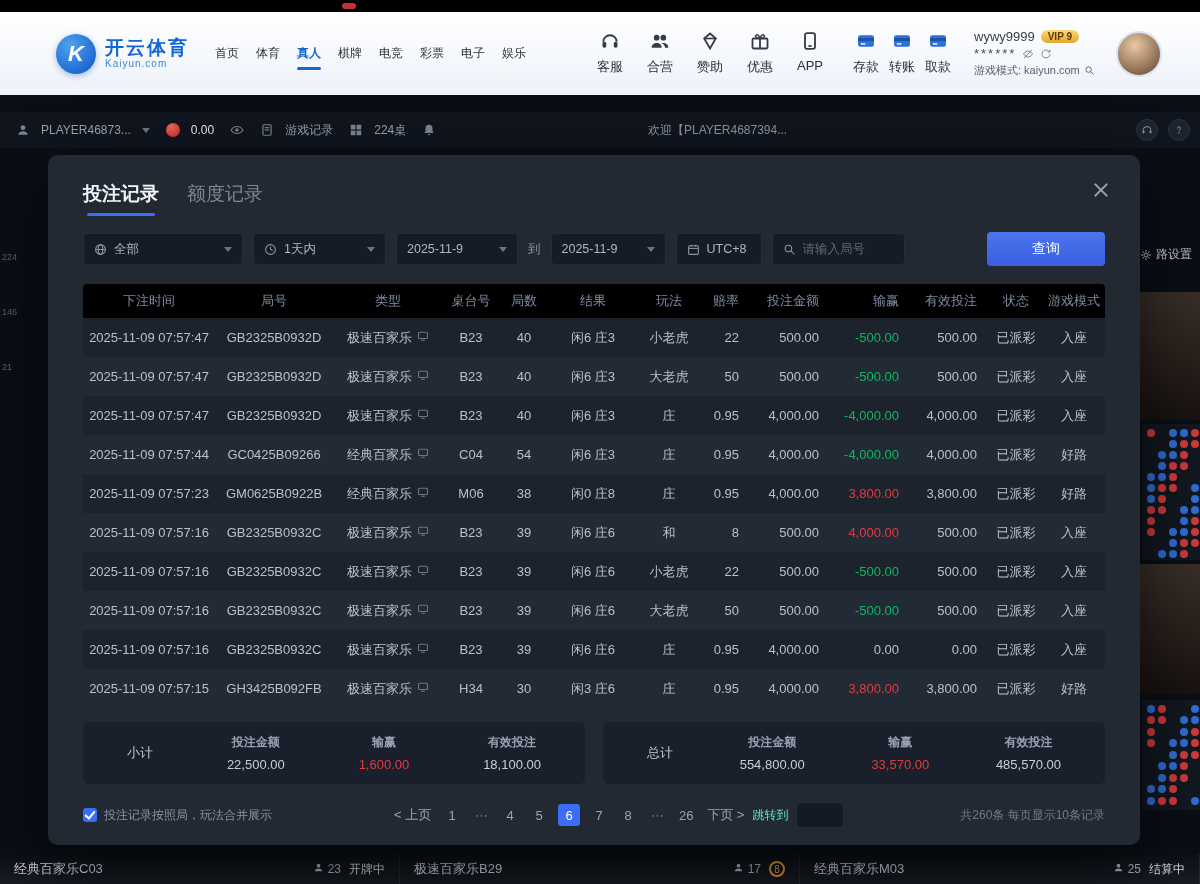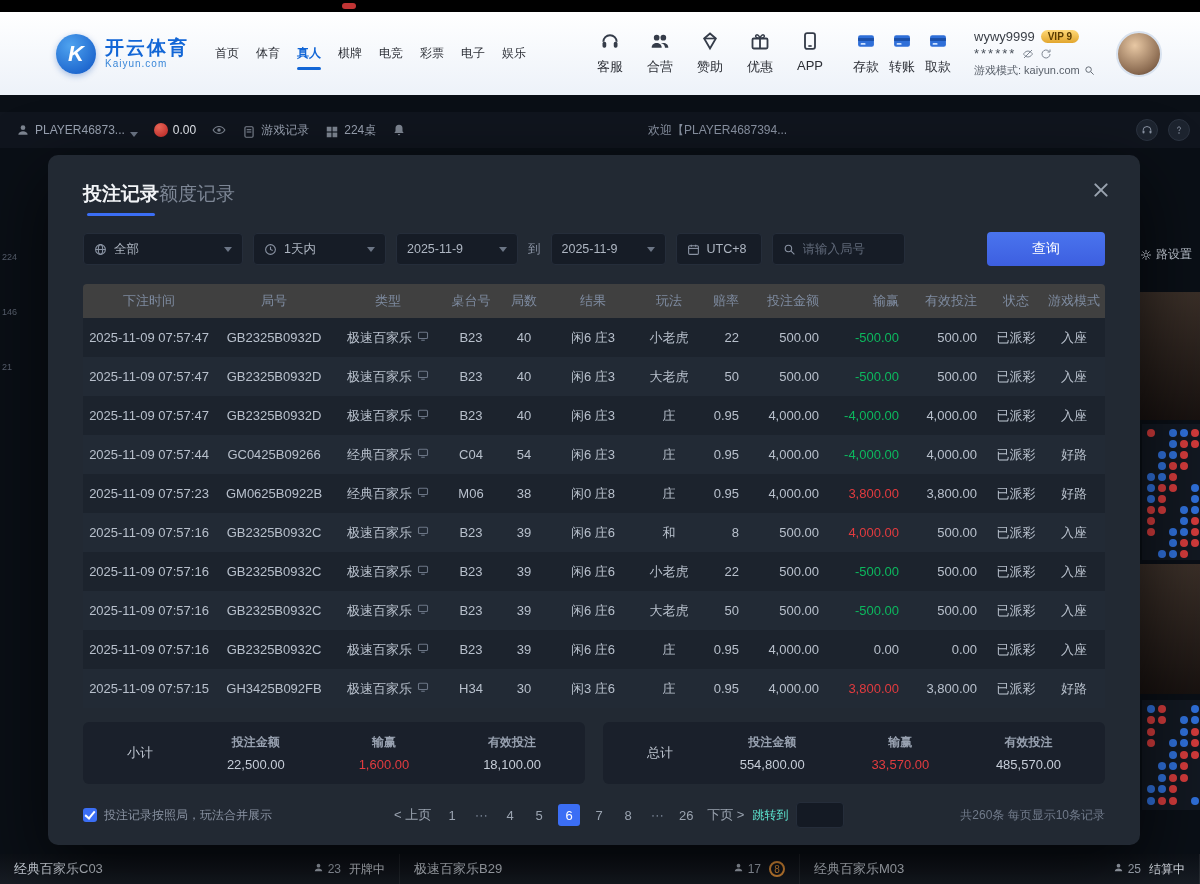--- a/index.html
+++ b/index.html
@@ -29,21 +29,21 @@
   .user-block{margin-left:18px;display:flex;flex-direction:column;gap:2px;min-width:128px}
   .user-line1{display:flex;align-items:center;gap:6px;font-size:13px;color:#3a3f47}
   .vip-badge{background:linear-gradient(180deg,#ffd978,#e2a62e);color:#5a3c00;font-size:10px;font-weight:bold;padding:1px 7px;border-radius:8px;white-space:nowrap}
   .user-line2{display:flex;align-items:center;gap:6px;font-size:13px;color:#49505a;letter-spacing:2px}
   .user-line2 svg{width:12px;height:12px}
   .user-line3{display:flex;align-items:center;gap:4px;font-size:11px;color:#5a616b;white-space:nowrap}
   .avatar{width:46px;height:46px;border-radius:50%;margin-left:14px;background:radial-gradient(circle at 40% 30%,#e8c8a4,#8a6a50 70%,#4a372a);border:2px solid #d8e2ef}
 
   
   .lobby-bar{position:absolute;top:112px;left:0;right:0;height:36px;background:rgba(17,22,31,.92);display:flex;align-items:center;padding:0 16px;gap:16px;color:#99a2b1;font-size:12px;z-index:1}
-  .lobby-item{display:flex;align-items:flex-end;gap:5px;cursor:pointer;white-space:nowrap}
+  .lobby-item{display:flex;align-items:center;gap:11px;cursor:pointer;white-space:nowrap}
   .lobby-item svg{width:14px;height:14px}
   .coin{width:14px;height:14px;border-radius:50%;background:radial-gradient(circle at 35% 30%,#f06a5a,#c22525);display:inline-block}
   .balance{color:#e4e8ee}
   .welcome{position:absolute;left:648px;color:#8a93a3}
   .round-btns{position:absolute;right:10px;display:flex;gap:10px}
   .round-btn{width:22px;height:22px;border-radius:50%;background:#1d242f;border:1px solid #2b3340;display:flex;align-items:center;justify-content:center;cursor:pointer}
   .round-btn svg{width:12px;height:12px}
 
   
   .side-num{position:absolute;left:2px;font-size:9px;color:#5a6270;z-index:1}
@@ -55,41 +55,41 @@
   
   .tables-bar{position:absolute;left:0;right:0;bottom:0;height:30px;background:linear-gradient(180deg,rgba(12,16,22,.92),rgba(24,29,37,.96));display:flex;z-index:3}
   .tbl-cell{flex:1;display:flex;align-items:center;padding:0 14px;gap:8px;color:#cfd5de;font-size:13px;border-right:1px solid rgba(255,255,255,.07);cursor:pointer;overflow:hidden;white-space:nowrap}
   .tbl-cell .cnt{margin-left:auto;display:flex;align-items:center;gap:4px;color:#aeb6c2;font-size:12px}
   .tbl-cell .cnt svg{width:11px;height:11px}
   .tbl-cell .st{font-size:12px;color:#d8dde5}
   .tbl-cell .timer{width:16px;height:16px;border-radius:50%;border:2px solid #e8943a;color:#e8943a;font-size:10px;display:flex;align-items:center;justify-content:center}
 
   
   .modal{position:absolute;left:48px;top:155px;width:1092px;height:690px;background:#222933;border-radius:10px;box-shadow:0 24px 70px rgba(0,0,0,.65);padding:0 35px;z-index:5}
-  .tabs{display:flex;padding-top:26px;align-items:flex-start}
+  .tabs{display:flex;gap:28px;padding-top:26px;align-items:flex-start}
   .tab{font-size:19px;color:#7d8695;cursor:pointer;padding-bottom:9px;position:relative}
   .tab.active{color:#f2f4f7;font-weight:bold}
   .tab.active::after{content:"";position:absolute;left:4px;right:4px;bottom:0;height:3px;border-radius:2px;background:#3b6ef5}
   .close-x{position:absolute;top:24px;right:28px;width:22px;height:22px;cursor:pointer}
   .close-x::before,.close-x::after{content:"";position:absolute;left:2px;right:2px;top:10px;height:2px;background:#9aa3b0;border-radius:1px}
   .close-x::before{transform:rotate(45deg)}
   .close-x::after{transform:rotate(-45deg)}
 
   .filters{display:flex;align-items:center;margin-top:16px;gap:10px}
   .ctl{height:32px;background:#161c26;border:1px solid #252d3a;border-radius:4px;color:#aeb6c2;font-size:12.5px;display:flex;align-items:center;padding:0 10px;gap:7px;cursor:pointer}
   .ctl svg{width:13px;height:13px;flex:none}
   .caret{width:0;height:0;border-left:4px solid transparent;border-right:4px solid transparent;border-top:5px solid #6b7585;margin-left:auto}
   .w-cat{width:160px}.w-range{width:133px}.w-date{width:122px}.w-date2{width:115px}.w-tz{width:86px}.w-search{width:133px}
   .to-label{color:#8a93a3;font-size:12.5px}
   .search-input{background:transparent;border:none;outline:none;color:#c6cdd8;font-size:12.5px;width:90px}
   .search-input::placeholder{color:#5f6878}
   .query-btn{margin-left:auto;width:118px;height:34px;border:none;border-radius:4px;background:linear-gradient(180deg,#4a74ee,#3d5fe0);color:#fff;font-size:14px;font-weight:normal;cursor:pointer}
 
   .grid-cols{display:grid;grid-template-columns:132px 118px 110px 56px 50px 88px 64px 50px 80px 80px 78px 54px 62px}
-  .thead{margin-top:18px;height:34px;align-items:center;background:#404040;color:#7e8ba0;font-size:13px;border-radius:4px 4px 0 0}
+  .thead{margin-top:18px;height:34px;align-items:center;background:#000000;color:#7e8ba0;font-size:13px;border-radius:4px 4px 0 0}
   .thead span{text-align:center;white-space:nowrap}
   .thead span.num{text-align:right;padding-right:12px}
   .trow{height:39px;align-items:center;font-size:13px;color:#b8c0cc}
   .trow:nth-child(odd){background:#1c232d}
   .trow:nth-child(even){background:#222a35}
   .cell{text-align:center;white-space:nowrap;overflow:hidden}
   .cell.num{text-align:right;padding-right:12px}
   .cell.type{display:flex;align-items:center;justify-content:center;gap:5px}
   .cell.type svg{width:12px;height:12px}
   .c-red{color:#e23b3f}

